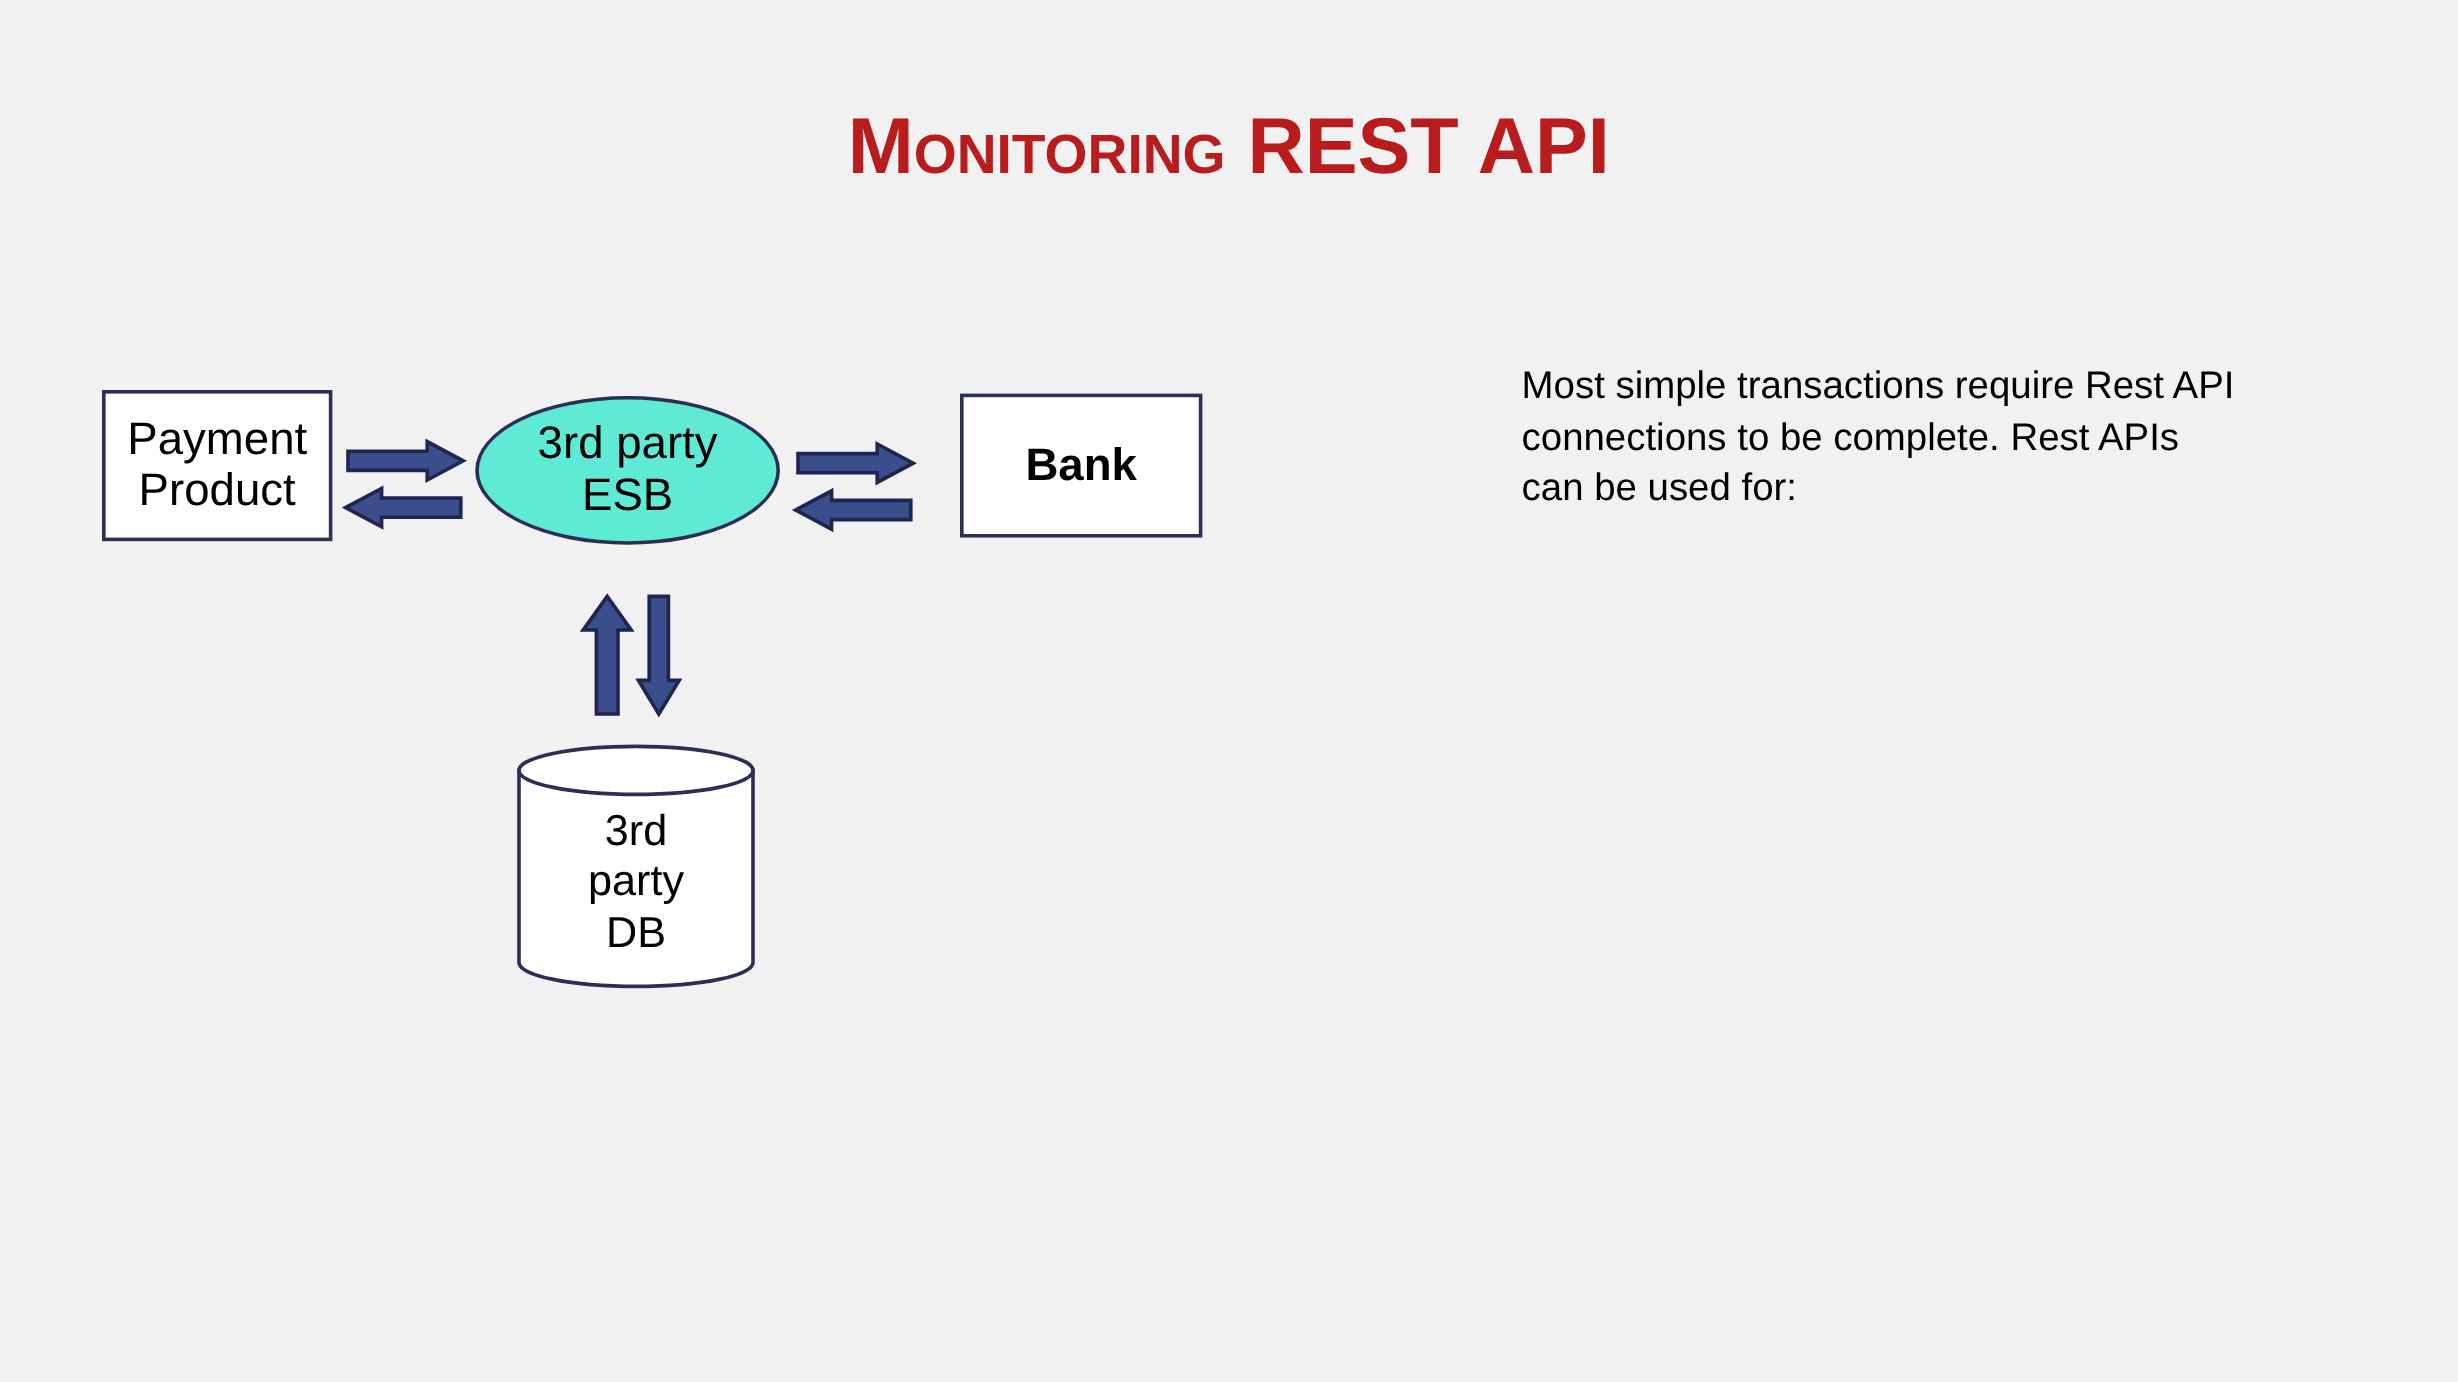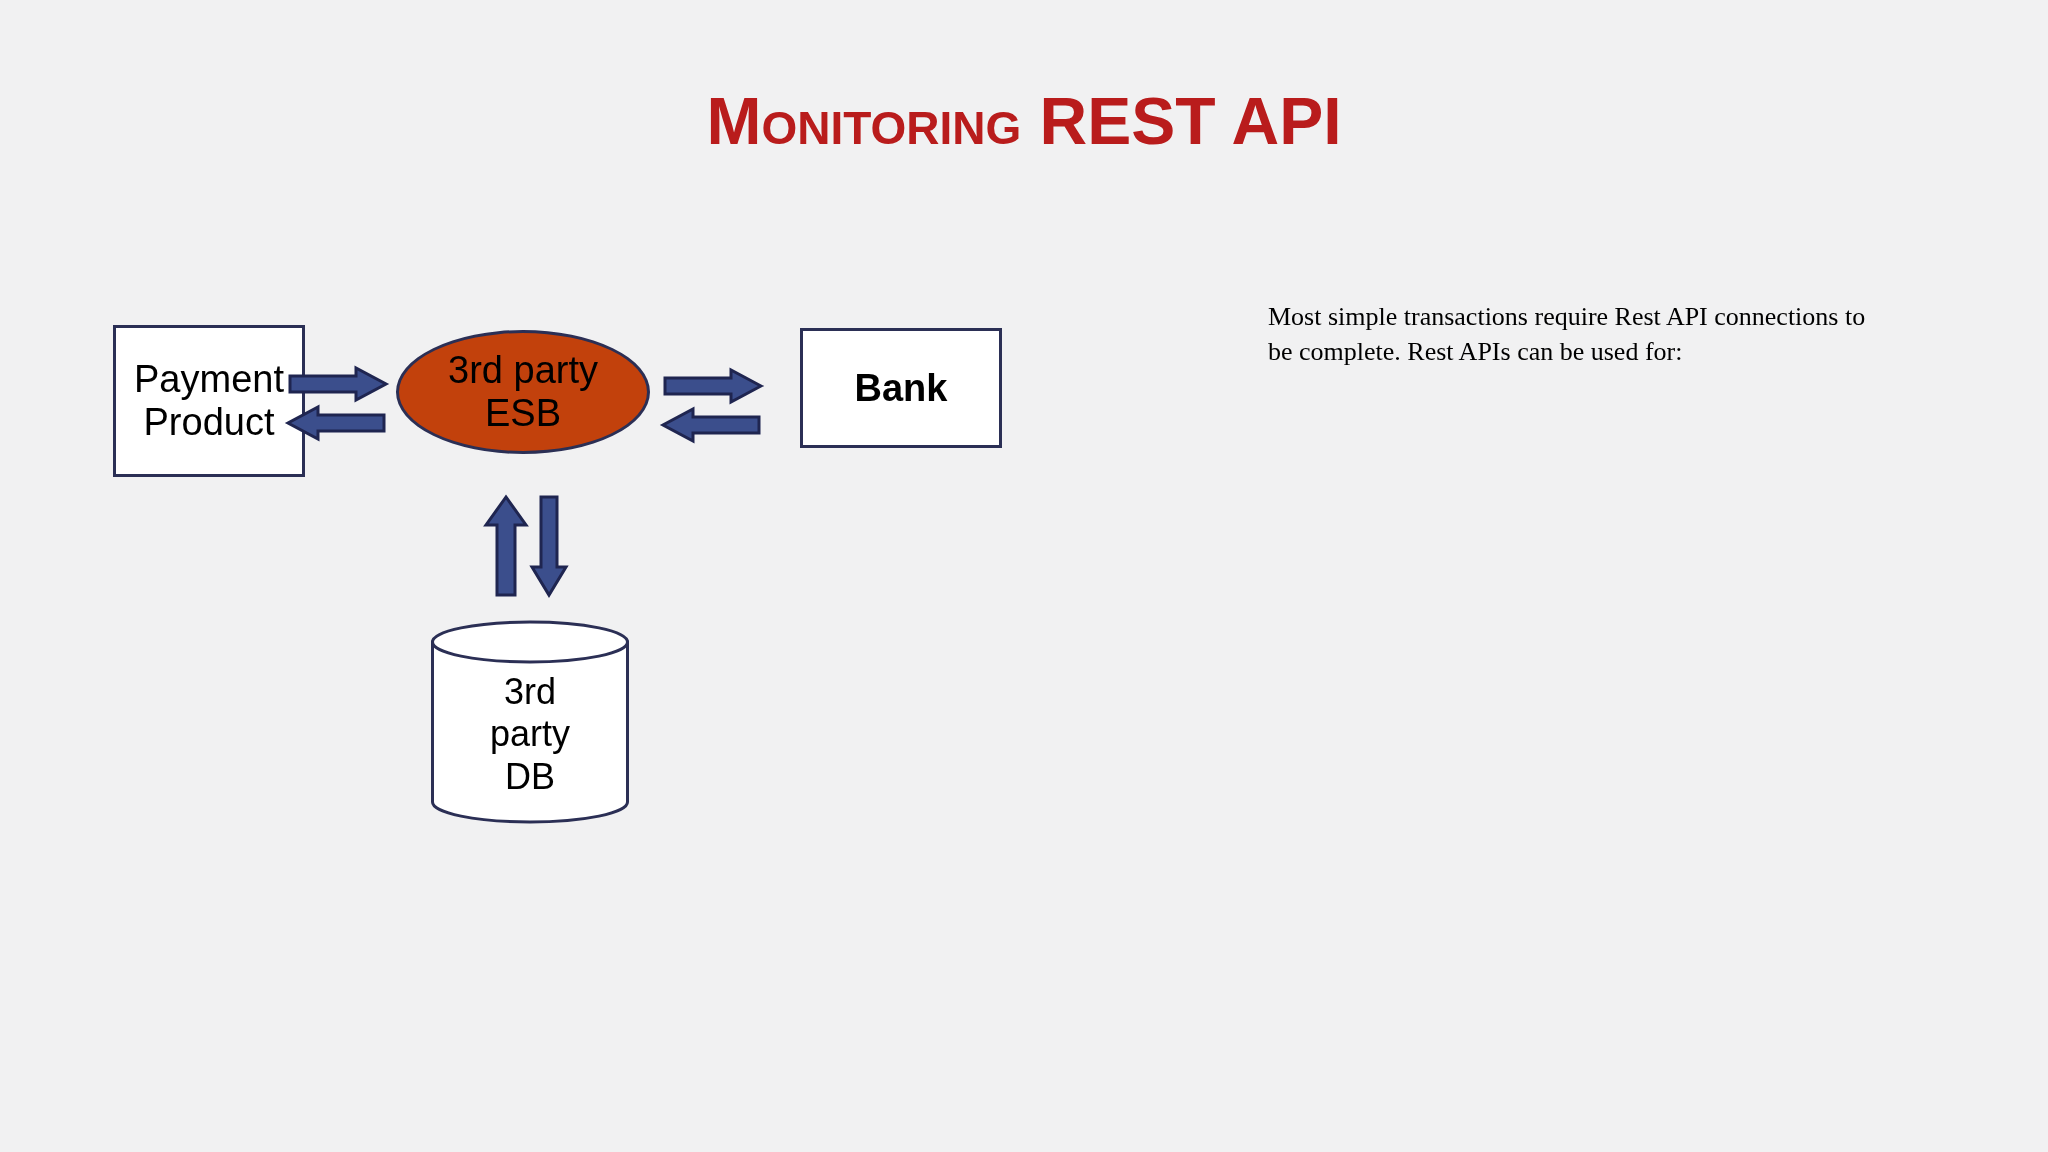--- a/index.html
+++ b/index.html
@@ -66,39 +66,38 @@
     color: #000000;
     font-size: 38px;
     line-height: 1.12;
     text-align: center;
   }
 
   #node-payment-portal {
     left: 85px;
     top: 325px;
     width: 192px;
-    height: 152px;
-    margin-left: 28px;
+    height: 126px;
   }
 
   #node-bank {
     left: 800px;
     top: 328px;
     width: 202px;
     height: 120px;
     font-weight: bold;
   }
 
   #node-esb {
     position: absolute;
     left: 396px;
     top: 330px;
     width: 254px;
     height: 124px;
-    background: #c2410c;
+    background: #5eead4;
     border: 3px solid #2b2f55;
     border-radius: 50%;
     box-sizing: border-box;
     display: flex;
     flex-direction: column;
     align-items: center;
     justify-content: center;
     color: #000000;
     font-size: 38px;
     line-height: 1.14;
@@ -154,25 +153,24 @@
   
   #content-column {
     position: absolute;
     left: 1268px;
     top: 300px;
     width: 620px;
   }
 
   #intro-paragraph {
     color: #000000;
-    font-size: 26px;
+    font-size: 32px;
     line-height: 1.33;
     margin: 0 0 46px 0;
     width: 600px;
-    font-family: Liberation Serif, serif;
   }
 
   #bullet-list {
     list-style: none;
     margin: 0;
     padding: 0;
   }
   .bullet-item {
     position: relative;
     color: #000000;

